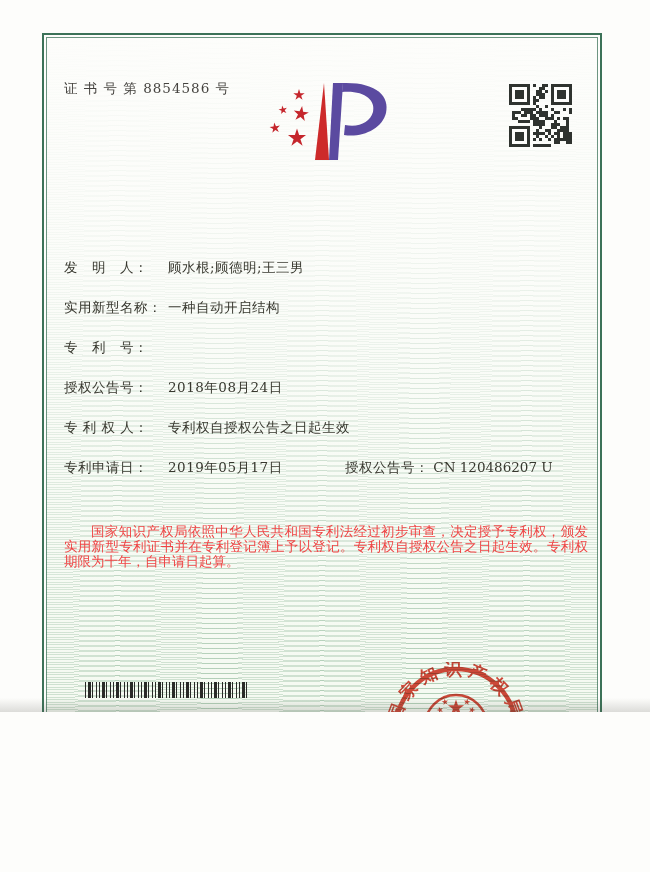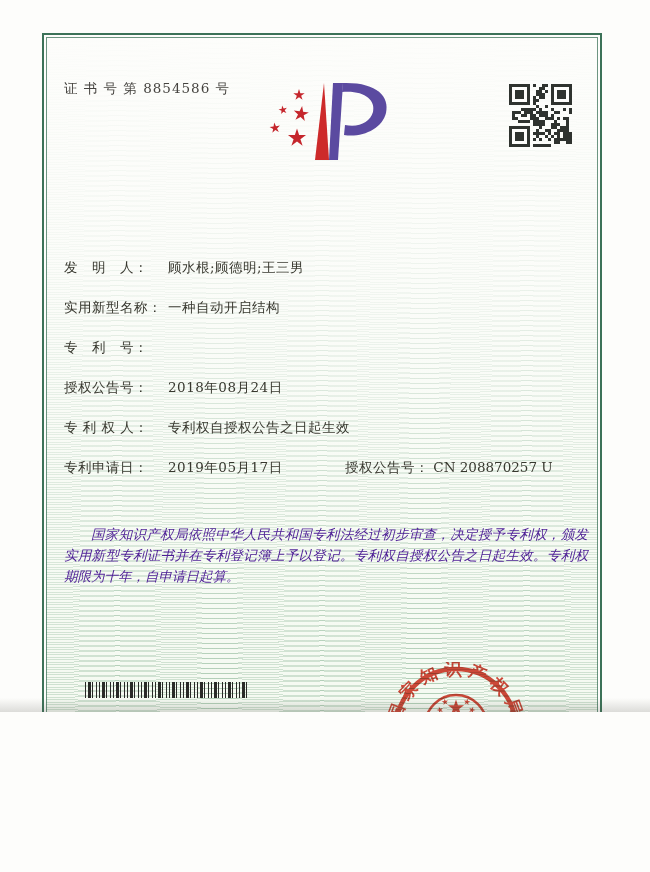--- a/index.html
+++ b/index.html
@@ -39,22 +39,22 @@
     letter-spacing:9px;white-space:nowrap;
   }
   .fields{position:absolute;left:64px;top:259px;width:540px;font-size:13.5px;color:#38382f;}
   .row{position:relative;height:40px;white-space:nowrap;}
   .flabel{position:absolute;left:0;top:0;letter-spacing:.5px;}
   .fvalue{position:absolute;left:104px;top:0;letter-spacing:.5px;}
   .pair2{position:absolute;left:281px;top:0;}
   .pair2 .p2label{letter-spacing:.5px;margin-top:12px;}
   .paras{
     position:absolute;left:64px;top:524px;width:524px;
-    font-size:13.5px;line-height:21px;color:#4c1d95;
-    font-style:italic;text-align:justify;
+    font-size:13.5px;line-height:15px;color:#ef4444;
+    text-align:justify;
   }
   .paras p{margin:0;text-indent:2em;}
   .barcode{
     position:absolute;left:85px;top:682px;width:163px;height:16px;
     background:repeating-linear-gradient(90deg,
       #2a2a28 0 1px, transparent 1px 3px,
       #2a2a28 3px 6px, transparent 6px 7px,
       #2a2a28 7px 8px, transparent 8px 11px,
       #2a2a28 11px 12px, transparent 12px 14px);
   }
@@ -260,21 +260,21 @@
     </div>
     <div class="row">
       <span class="flabel">专 利 权 人：</span>
       <span class="fvalue">专利权自授权公告之日起生效</span>
     </div>
     <div class="row">
       <span class="flabel">专利申请日：</span>
       <span class="fvalue">2019年05月17日</span>
       <span class="pair2">
         <span class="p2label">授权公告号：</span>
-        <span>CN 208870257 U</span>
+        <span>CN 120486207 U</span>
       </span>
     </div>
   </div>
 
   <div class="paras">
     <p>国家知识产权局依照中华人民共和国专利法经过初步审查，决定授予专利权，颁发实用新型专利证书并在专利登记簿上予以登记。专利权自授权公告之日起生效。专利权期限为十年，自申请日起算。</p>
   </div>
 
   <div class="barcode"></div>
 

